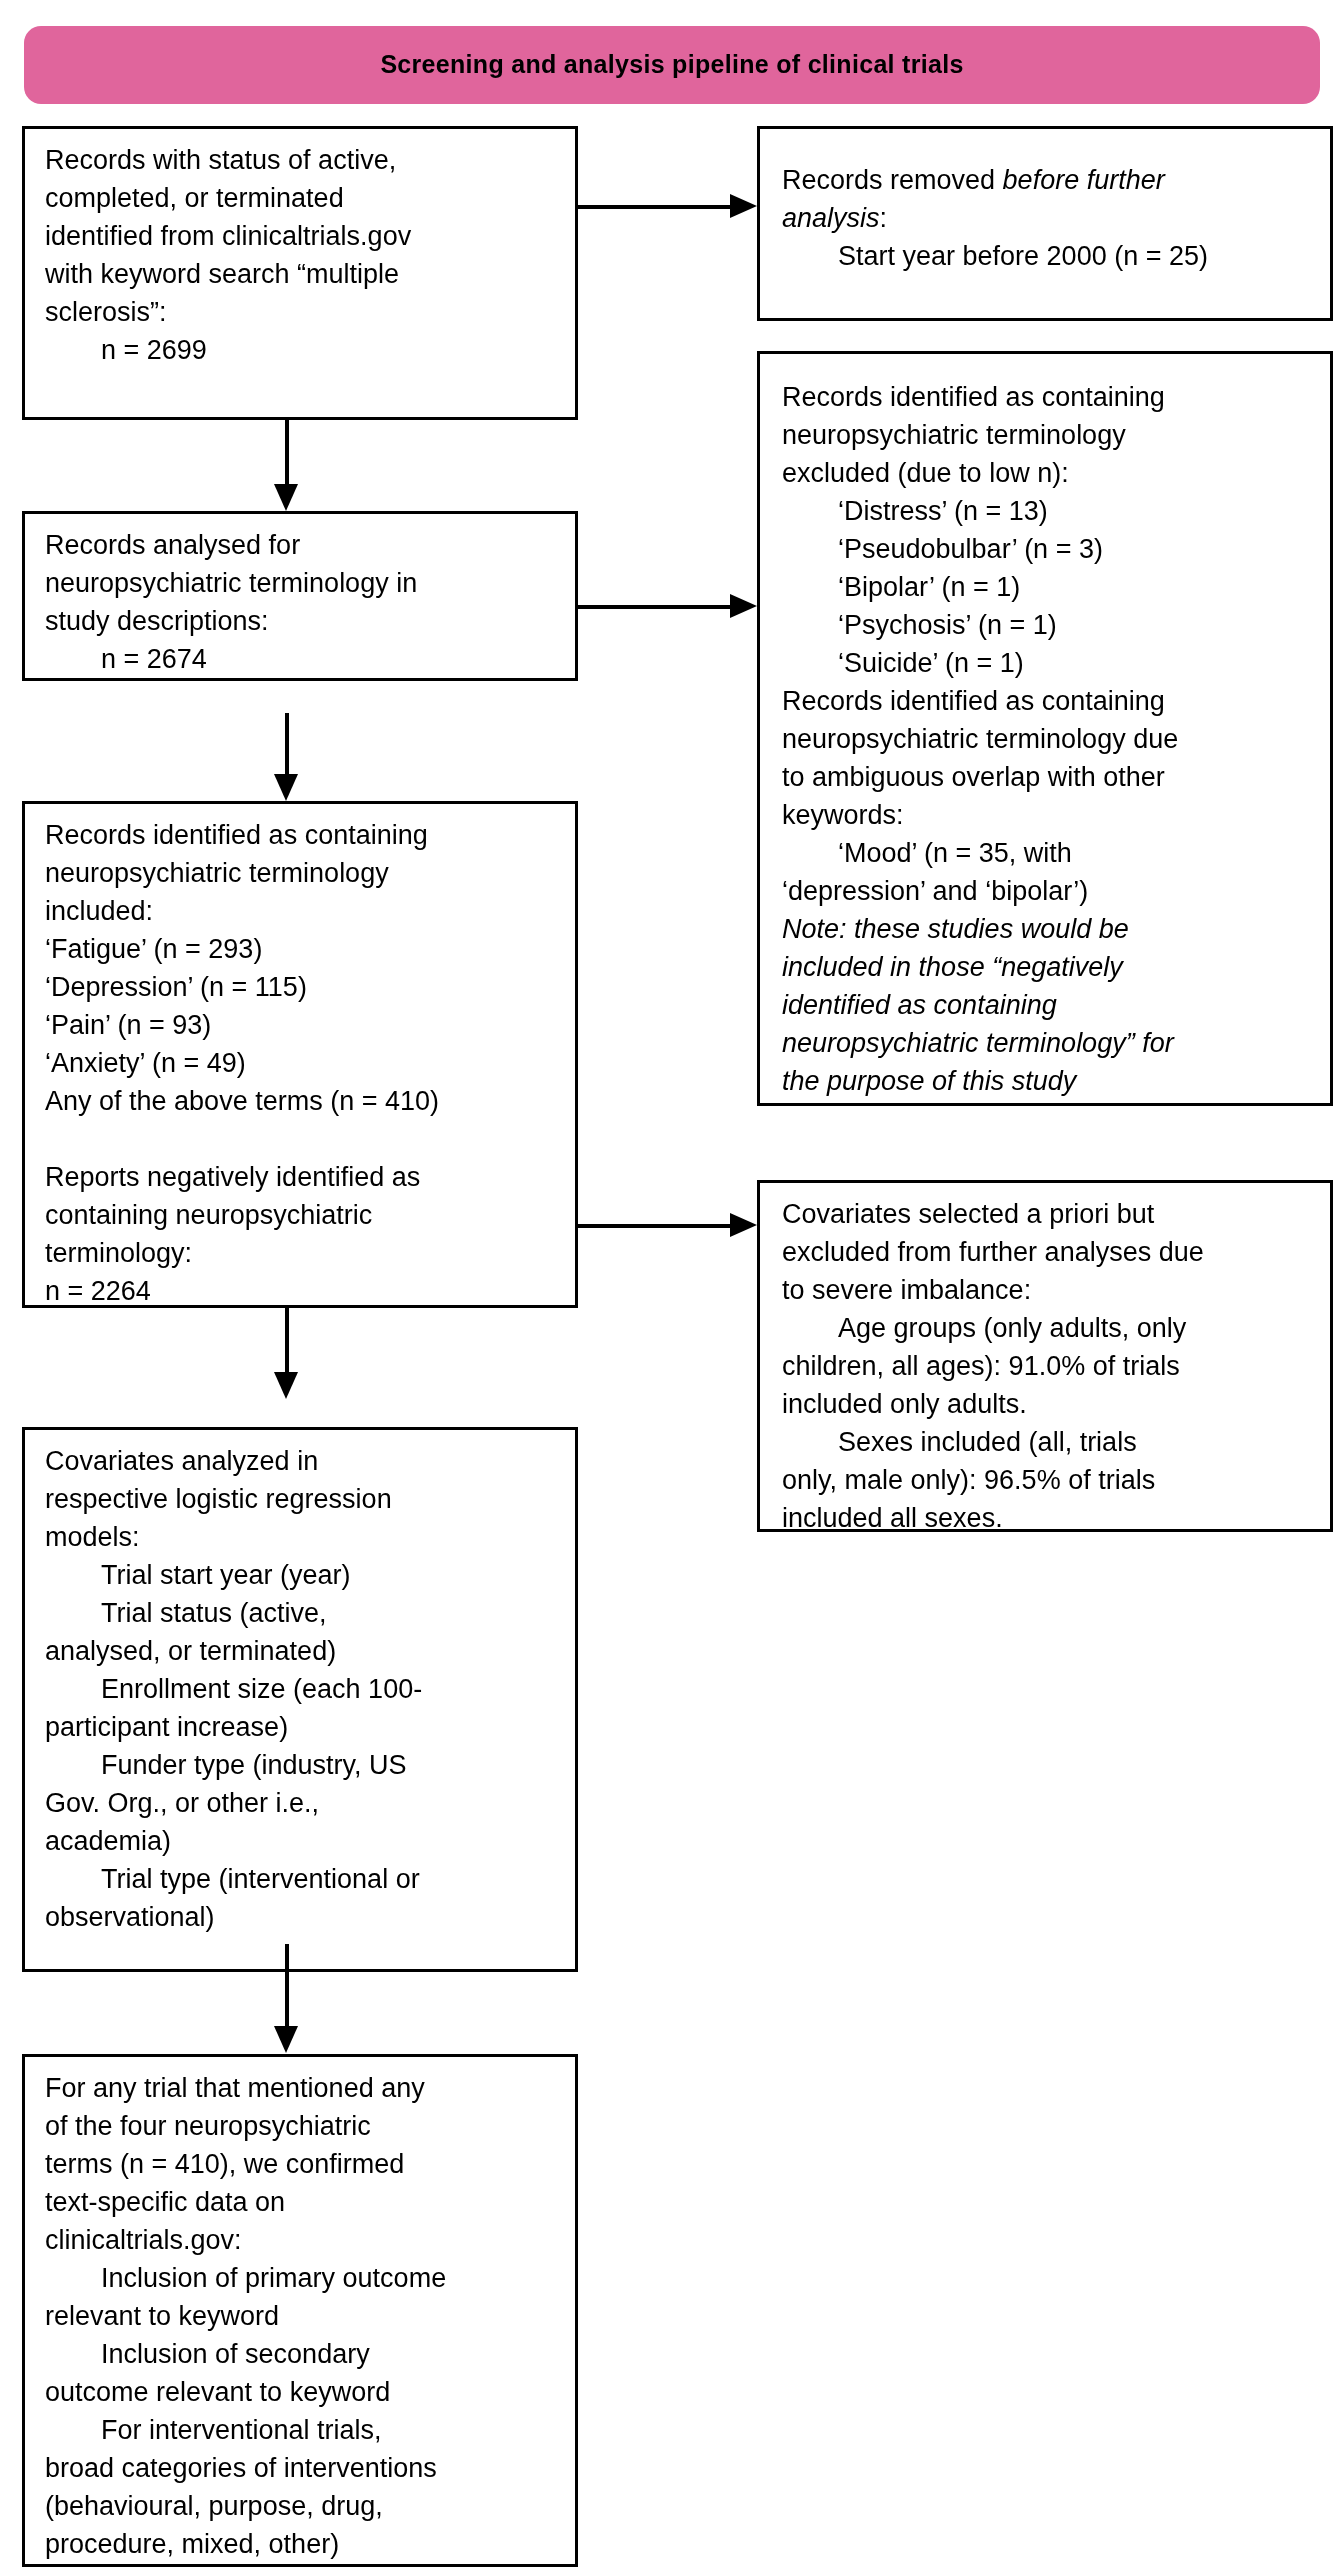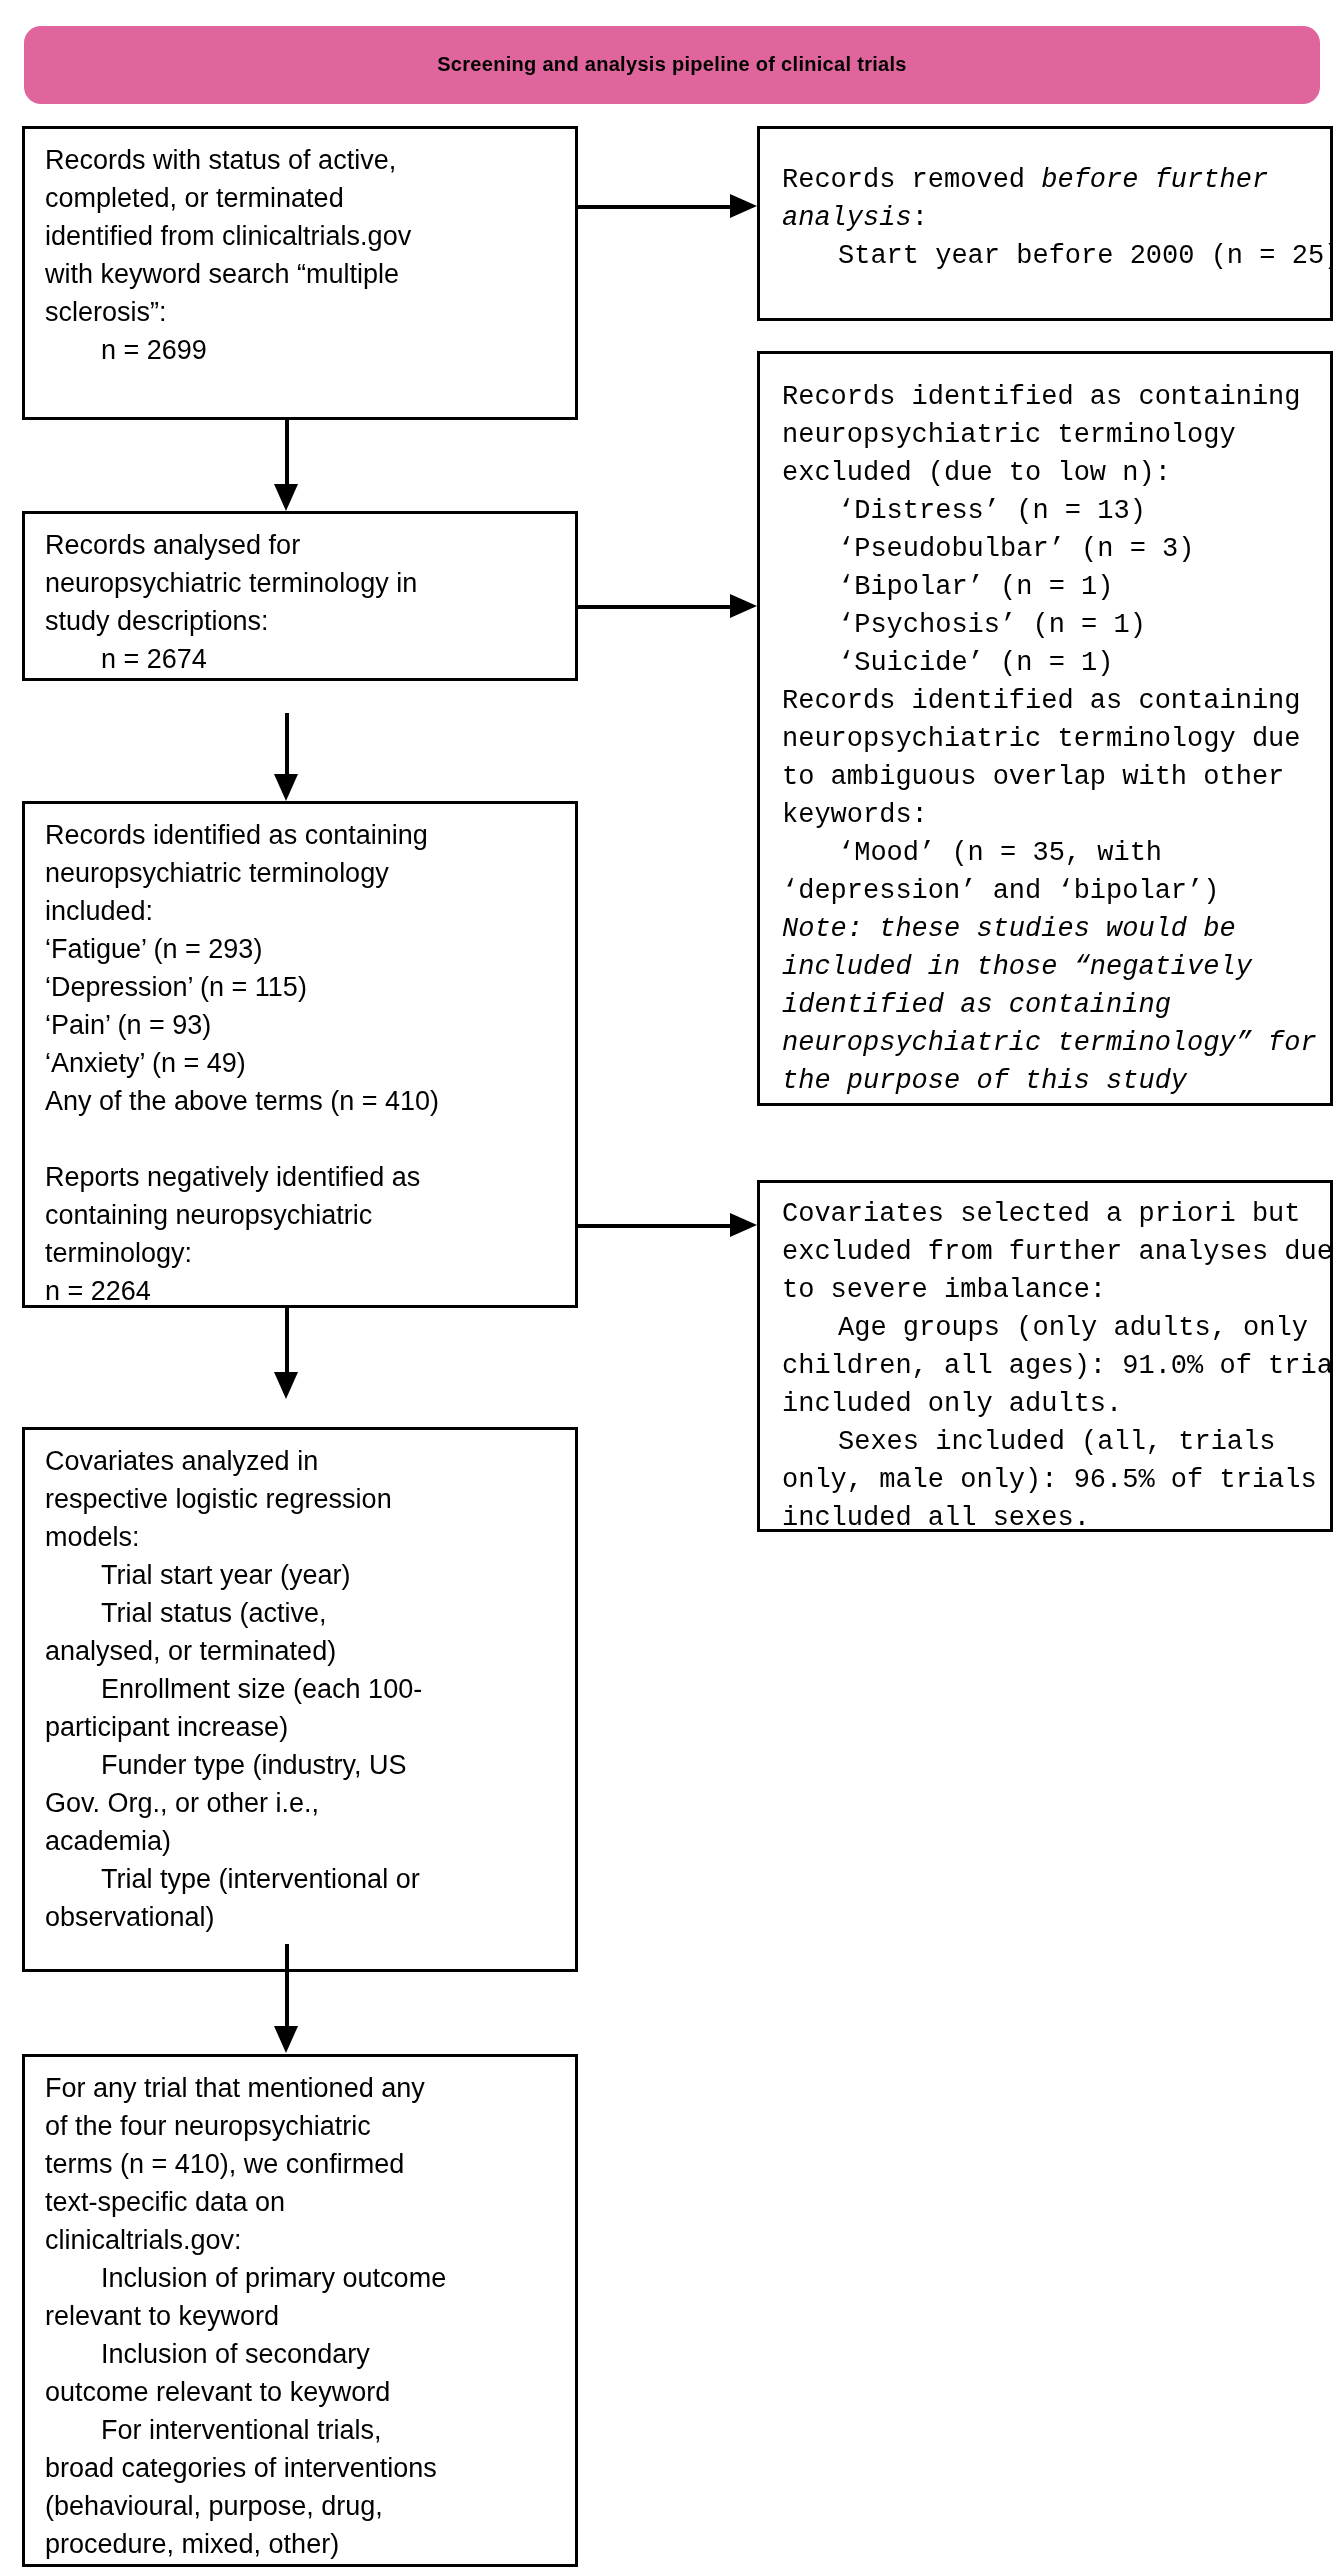--- a/index.html
+++ b/index.html
@@ -11,37 +11,37 @@
     font-family: "Liberation Sans", sans-serif;
     color: #000000;
   }
   .banner {
     position: absolute;
     left: 24px; top: 25.5px;
     width: 1296px; height: 78px;
     background: #e0659c;
     border-radius: 17px;
     display: flex; align-items: center; justify-content: center;
-    font-size: 20px; font-weight: bold;
+    font-size: 25px; font-weight: bold;
     letter-spacing: 0.3px;
   }
   .box {
     position: absolute;
     background: #ffffff;
     border: 3.6px solid #000000;
     box-sizing: border-box;
     padding: 12px 14.6px 7.3px 22px;
     font-size: 27px;
     line-height: 38px;
     overflow: hidden;
   }
   .line { white-space: nowrap; }
   .line.indent { padding-left: 56px; }
   .col-left  { left: 22px;  width: 556px; padding-left: 20px; }
-  .col-right { left: 757px; width: 576px; font-family: Liberation Mono, monospace; }
+  .col-right { left: 757px; width: 576px; }
   #box-b1 { top: 126px;  height: 294px; }
   #box-b2 { top: 511px;  height: 170px; }
   #box-b3 { top: 801px; height: 507px; }
   #box-b4 { top: 1399px; height: 545px; margin-top: 28px; }
   #box-b5 { top: 2054px; height: 513px; }
   #box-r1 { top: 126px;  height: 195px; padding-top: 32px; }
   #box-r2 { top: 351px;  height: 755px; padding-top: 24px; }
   #box-r3 { top: 1180px; height: 352px; }
   .harrow-line {
     position: absolute;

